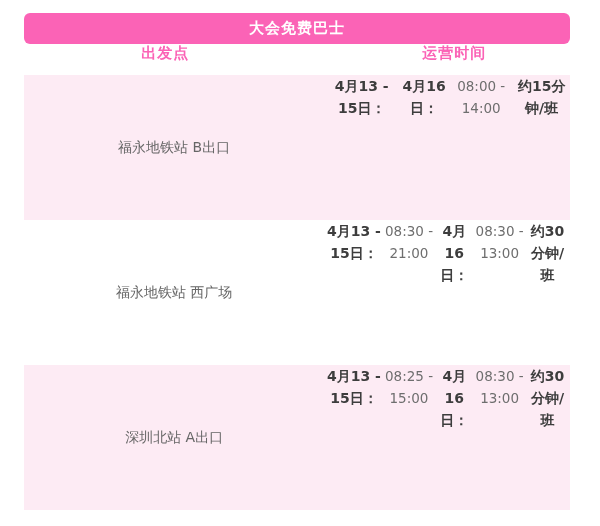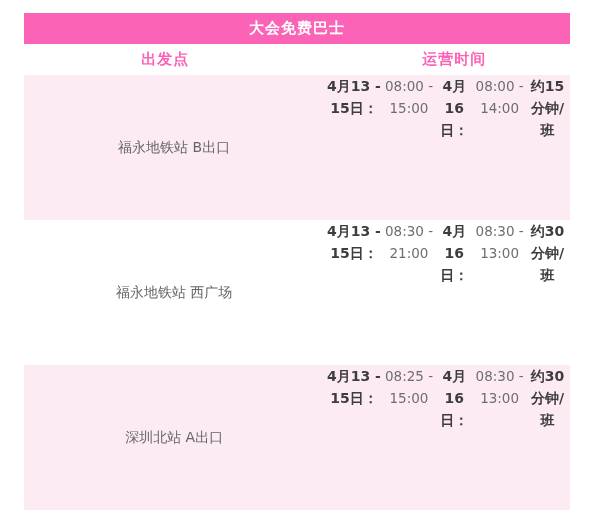--- a/index.html
+++ b/index.html
@@ -16,25 +16,26 @@
   }
   .title-bar {
     height: 31px;
     line-height: 31px;
     background: #FB63B6;
     color: #FFFFFF;
     text-align: center;
     font-size: 15px;
     font-weight: bold;
     letter-spacing: 1px;
+    border-radius: 6px;
   }
   .col-header-row {
     height: 31px;
     display: flex;
-    align-items: center;
+    align-items: flex-start;
     background: #FFFFFF;
     gap: 32px;
   }
   .col-header {
     font-size: 15px;
     font-weight: bold;
     color: #FB63B6;
     text-align: center;
     letter-spacing: 1px;
   }
@@ -81,21 +82,20 @@
 
   <div class="col-header-row">
     <div class="col-header col-1">出发点</div>
     <div class="col-header col-2">运营时间</div>
   </div>
 
   <div class="data-row highlight">
     <div class="departure-cell">福永地铁站 B出口</div>
     <div class="schedule-cell">
       <div class="sched-line bold">4月13 - 15日：</div>
-      <div class="sched-line">08:00 - 15:00</div>
       <div class="sched-line bold">4月16日：</div>
       <div class="sched-line">08:00 - 14:00</div>
       <div class="sched-line bold">约15分钟/班</div>
     </div>
   </div>
 
   <div class="data-row">
     <div class="departure-cell">福永地铁站 西广场</div>
     <div class="schedule-cell">
       <div class="sched-line bold">4月13 - 15日：</div>

